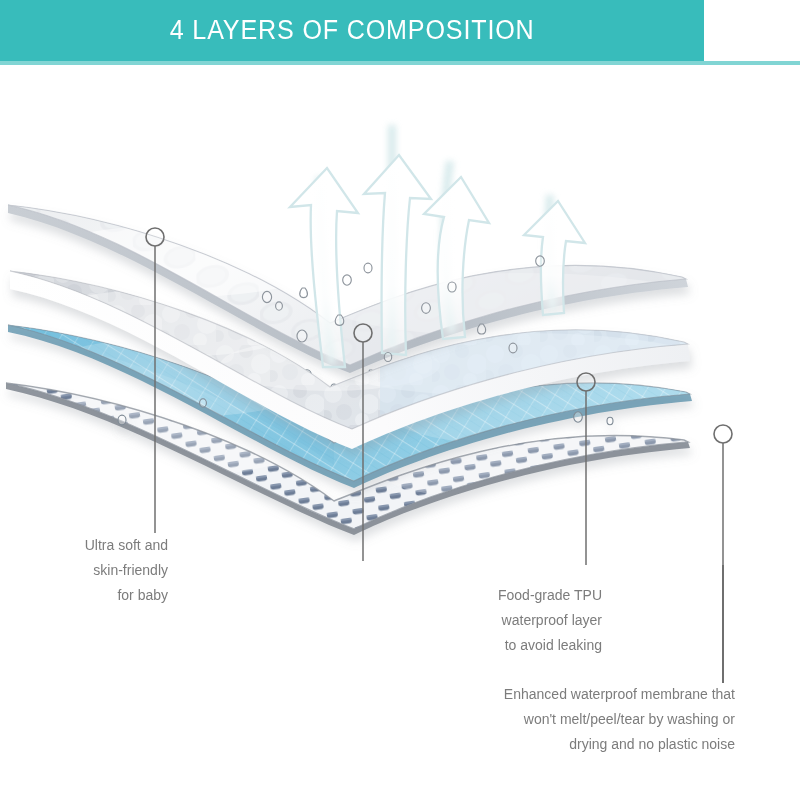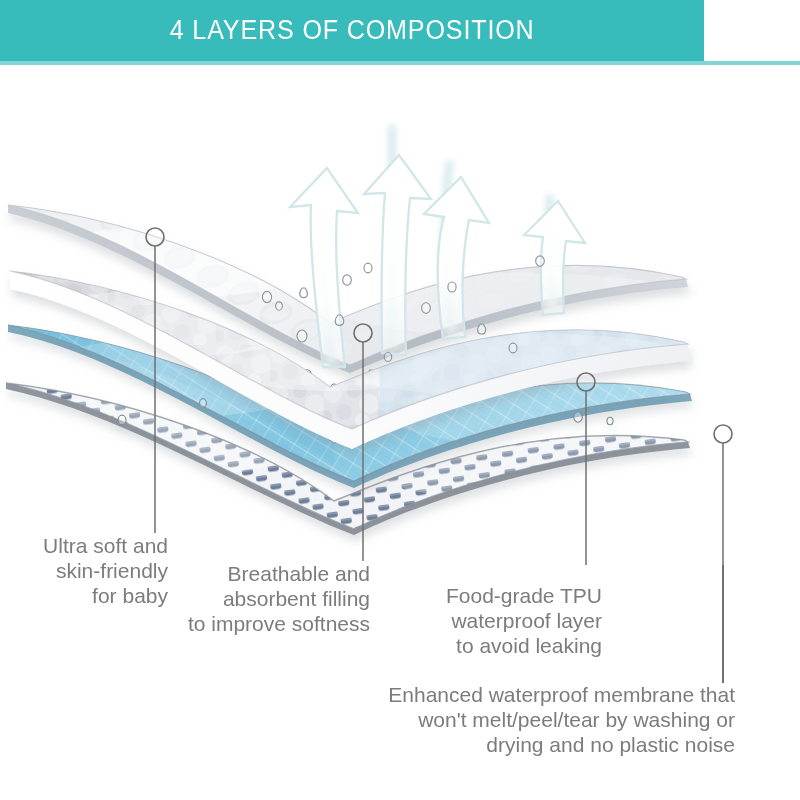--- a/index.html
+++ b/index.html
@@ -51,21 +51,21 @@
     left: 0; top: 65px;
     width: 800px;
     height: 500px;
   }
   #diagram svg { display: block; }
 
   
   .callout-label {
     position: absolute;
     color: #7c7c7c;
-    font-size: 21px;
+    font-size: 14px;
     line-height: 25px;
     text-align: right;
     white-space: pre-line;
   }
   #label-1 { left: 0px;   top: 533px; width: 168px; }
   #label-2 { left: 150px; top: 561px; width: 220px; }
   #label-3 { left: 370px; top: 583px; width: 232px; }
   #label-4 { left: 280px; top: 682px; width: 455px; }
 </style>
 </head>
@@ -335,23 +335,20 @@
       </g>
     </svg>
   </div>
 
   <div style="position:absolute;left:722px;top:565px;width:1.5px;height:118px;background:#6f6f6f;"></div>
 
   <div class="callout-label" id="label-1">Ultra soft and
 skin-friendly
 for baby</div>
 
-  <div class="callout-label" id="label-2">Breathable and
-absorbent filling
-to improve softness</div>
 
   <div class="callout-label" id="label-3">Food-grade TPU
 waterproof layer
 to avoid leaking</div>
 
   <div class="callout-label" id="label-4">Enhanced waterproof membrane that
 won't melt/peel/tear by washing or
 drying and no plastic noise</div>
 
 </div>

